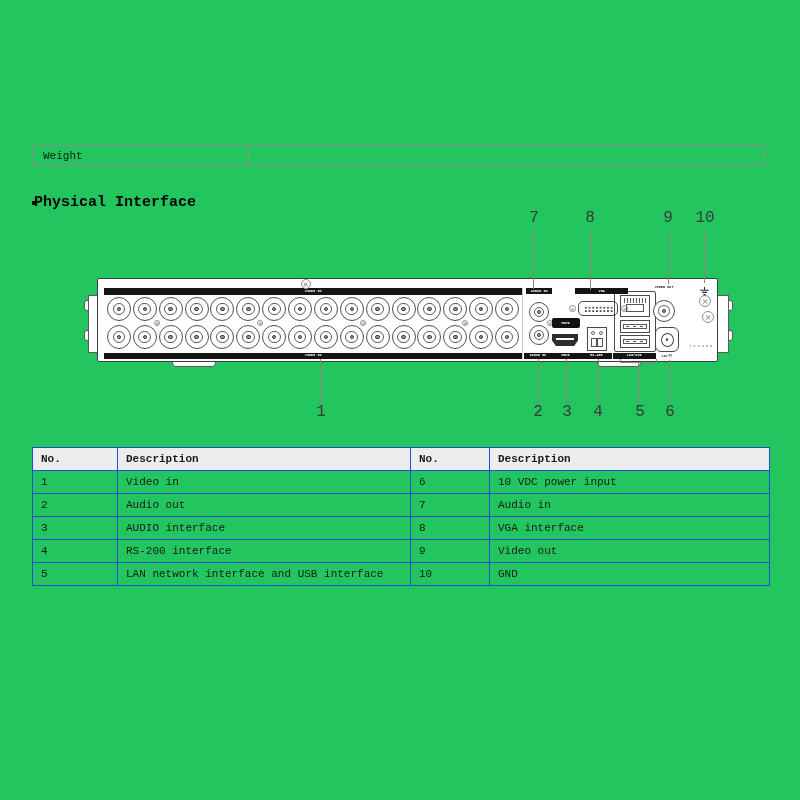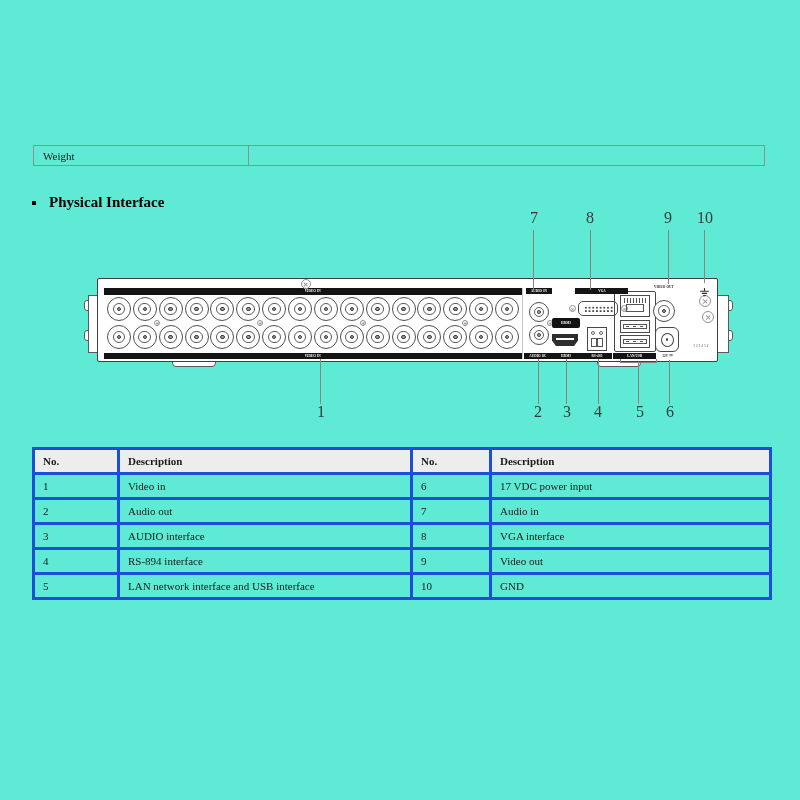--- a/index.html
+++ b/index.html
@@ -1,27 +1,27 @@
 <!DOCTYPE html>
 <html><head>
 <meta charset="utf-8">
 <style>
   html,body{margin:0;padding:0;background:#ffffff;}
-  .page{position:relative;width:800px;height:800px;background:#5eead4;overflow:hidden;
-        font-family:Liberation Serif, serif;color:#1a1a1a;}
+  .page{position:relative;width:800px;height:800px;background:#22c55e;overflow:hidden;
+        font-family:Liberation Mono, monospace;color:#1a1a1a;}
 
   
   .spec-table{position:absolute;left:33px;top:145px;width:732px;height:21px;
               border:1px solid #8f8f8f;display:flex;box-sizing:border-box;font-size:11px;}
   .spec-table .c1{width:215px;border-right:1px solid #8f8f8f;display:flex;align-items:center;padding-left:9px;box-sizing:border-box;}
   .spec-table .c2{flex:1;display:flex;align-items:center;padding-left:9px;}
 
   
   .bullet{position:absolute;left:32px;top:201px;width:4px;height:4px;background:#000;}
-  .heading{position:absolute;left:49px;top:194px;font-size:15px;font-weight:bold;color:#000;}
+  .heading{position:absolute;left:34px;top:194px;font-size:15px;font-weight:bold;color:#000;}
 
   
   .callout-num{position:absolute;transform:translateX(-50%);font-size:16px;color:#3a3a3a;}
   .leader{position:absolute;width:1px;background:#8d857c;z-index:3;}
   .leader-h{position:absolute;height:1px;background:#8d857c;z-index:3;}
 
   
   .panel{position:absolute;left:97px;top:278px;width:621px;height:84px;background:#fff;
          border:1.5px solid #3f3f3f;border-radius:2px;z-index:2;box-sizing:border-box;}
   .foot{position:absolute;width:42px;height:8px;background:#fff;border:1px solid #5a5a5a;
@@ -75,21 +75,21 @@
   .power-jack::before{content:"";position:absolute;inset:4.5px 4.5px;border:1.1px solid #474747;border-radius:50%;}
   .power-jack::after{content:"";position:absolute;inset:10px 10px;background:#3a3a3a;border-radius:50%;}
 
   .dc{display:inline-block;width:6px;height:4px;border-top:1px solid #222;position:relative;margin-left:2px;}
   .dc::after{content:"";position:absolute;left:0;top:1px;width:6px;border-top:1px dashed #222;}
 
   .serial{position:absolute;left:585px;top:64px;width:36px;display:flex;justify-content:center;color:#8a8a8a;z-index:4;}
 
   
   table.legend{position:absolute;left:32px;top:447px;border-collapse:collapse;table-layout:fixed;width:737px;font-size:11px;}
-  table.legend th,table.legend td{border:3px solid #1d4ed8;height:22px;padding:0 2px 0 8px;text-align:left;vertical-align:middle;overflow:hidden;white-space:nowrap;}
+  table.legend th,table.legend td{border:1px solid #1d4ed8;height:22px;padding:0 2px 0 8px;text-align:left;vertical-align:middle;overflow:hidden;white-space:nowrap;}
   table.legend th{background:#ededed;font-weight:bold;}
 </style>
 </head>
 <body>
 
 <div class="page">
 
   <div class="spec-table">
     <div class="c1">Weight</div>
   </div>
@@ -273,37 +273,37 @@
         <tr>
       <th>No.</th>
       <th>Description</th>
       <th>No.</th>
       <th>Description</th>
     </tr>
     <tr>
       <td>1</td>
       <td>Video in</td>
       <td>6</td>
-      <td>17 VDC power input</td>
+      <td>10 VDC power input</td>
     </tr>
     <tr>
       <td>2</td>
       <td>Audio out</td>
       <td>7</td>
       <td>Audio in</td>
     </tr>
     <tr>
       <td>3</td>
       <td>AUDIO interface</td>
       <td>8</td>
       <td>VGA interface</td>
     </tr>
     <tr>
       <td>4</td>
-      <td>RS-894 interface</td>
+      <td>RS-200 interface</td>
       <td>9</td>
       <td>Video out</td>
     </tr>
     <tr>
       <td>5</td>
       <td>LAN network interface and USB interface</td>
       <td>10</td>
       <td>GND</td>
     </tr>
   </tbody>

